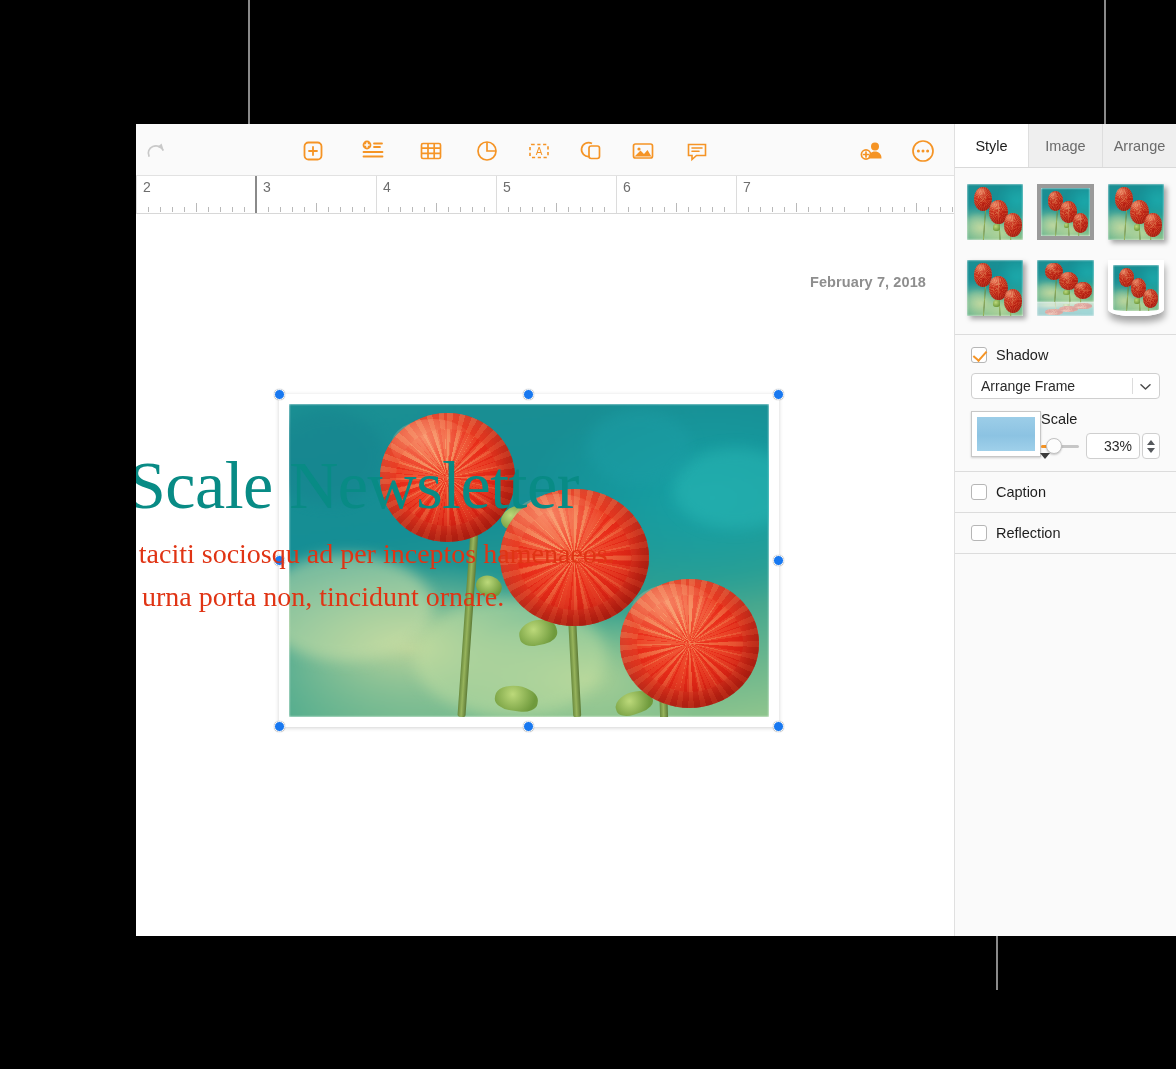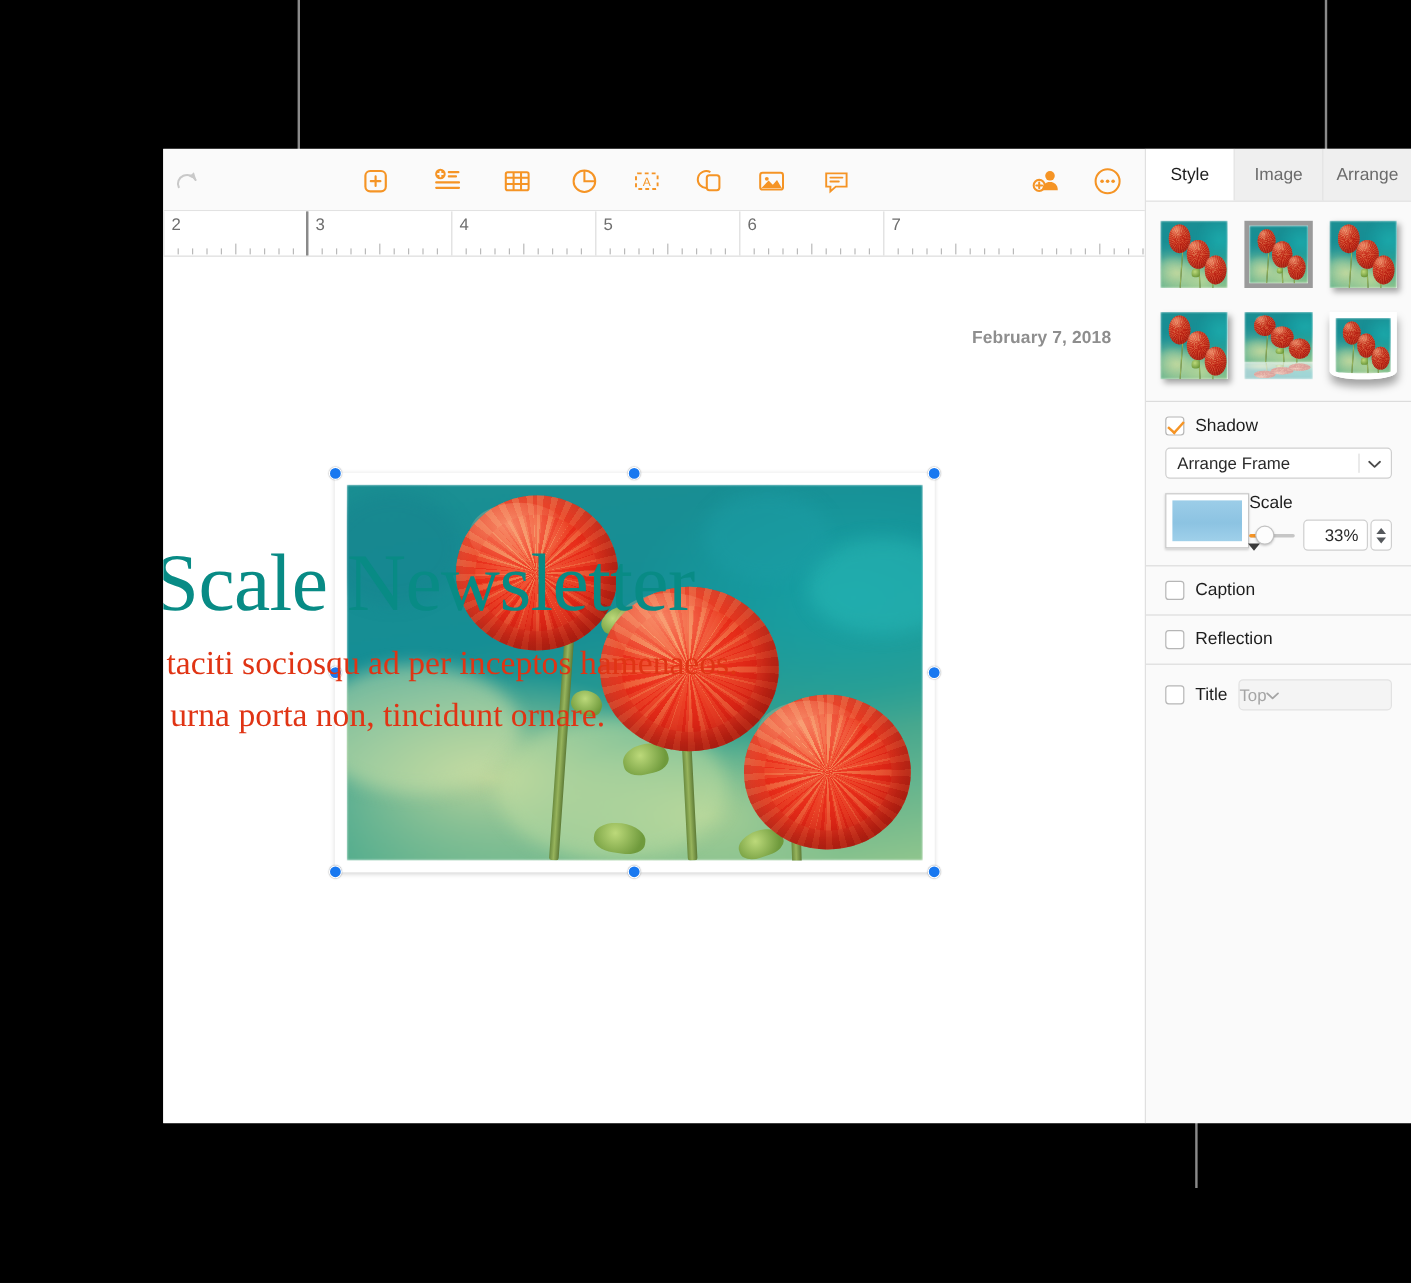--- a/index.html
+++ b/index.html
@@ -893,33 +893,18 @@
         </div>
 
         <div class="row">
           <div class="chk-line">
             <div class="chk"></div>
             <div class="chk-label">Reflection</div>
           </div>
         </div>
 
 
-        <div class="title-row">
-          <div class="title-line">
-            <div class="chk"></div>
-            <div class="chk-label">Title</div>
-            <div class="title-select">
-              <span class="txt">Top</span>
-              <span class="sep"></span>
-              <span class="chev">
-                <svg width="11" height="8" viewBox="0 0 11 8" fill="none" stroke="#a5a5a5" stroke-width="1.5">
-                    <path d="M1 1.8 L5.5 6 L10 1.8" stroke-linecap="round" stroke-linejoin="round"></path>
-                  </svg>
-              </span>
-            </div>
-          </div>
-        </div>
 
 
       </div>
     </div>
   </div>
 </div>
 
 </body></html>

